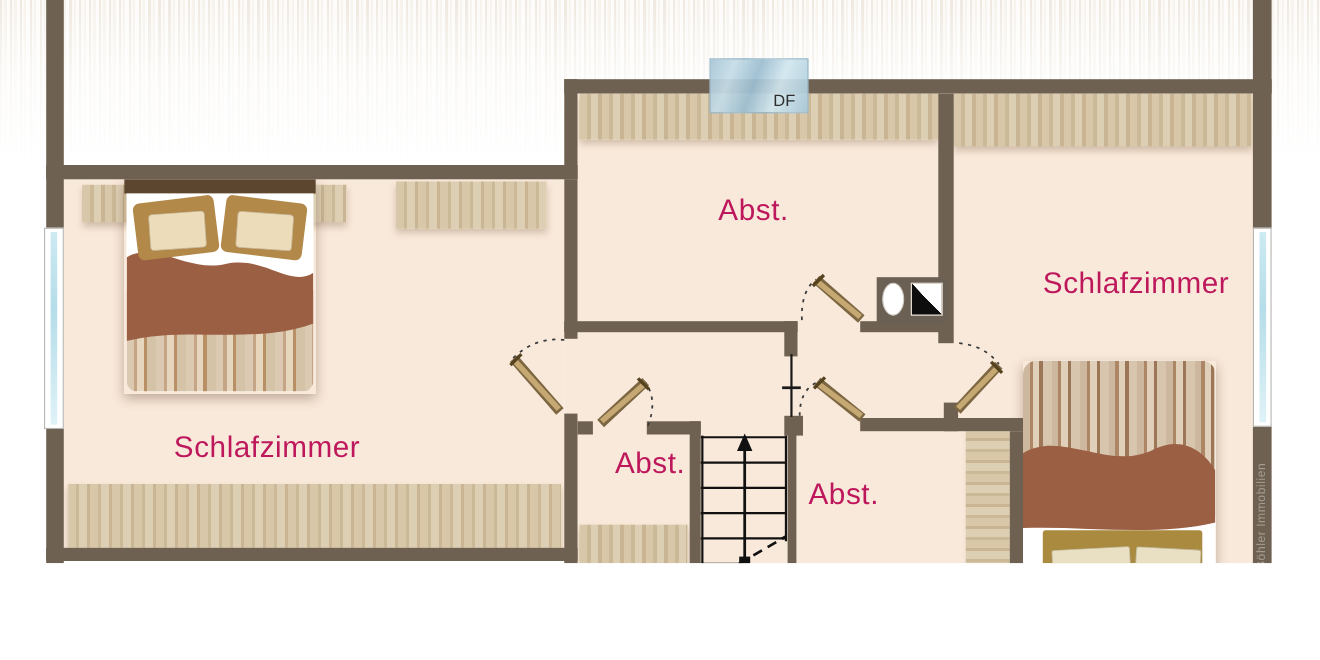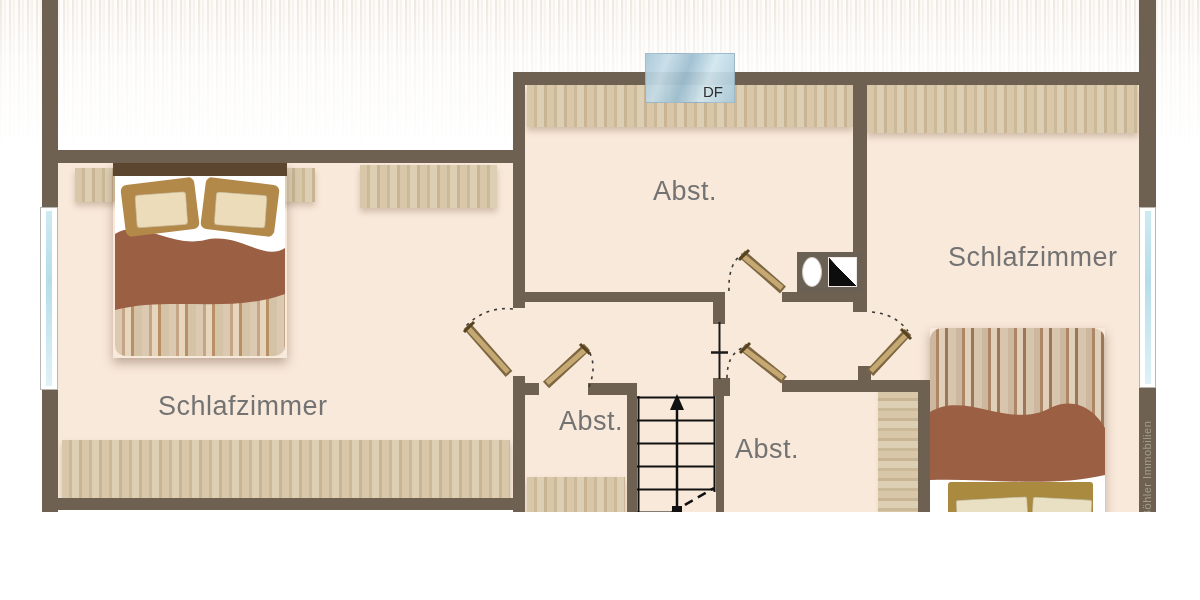--- a/index.html
+++ b/index.html
@@ -27,21 +27,21 @@
         #d8c7a9 0 7px,#ccb997 7px 10px,#ddcfb3 10px 17px,#c9b593 17px 20px);
         box-shadow:3px 0 6px rgba(110,80,50,.25);}
   
   .window{background:#ffffff;border:1px solid #b5b5b2;box-sizing:border-box;}
   .window .glass{position:absolute;left:50%;top:3px;bottom:3px;width:6px;margin-left:-3px;
         background:linear-gradient(to bottom,#cdeaf2,#b5dde9 40%,#dff2f7);}
   
   .dfglass{background:linear-gradient(110deg,#a7c6d7 0%,#c6dde8 22%,#9cbed1 45%,#d2e7ef 68%,#a9cadb 100%);
         border:1px solid rgba(130,160,180,.55);box-sizing:border-box;opacity:.93;}
   
-  .room-label{color:#737373;font-size:27px;letter-spacing:.5px;white-space:nowrap;text-align:center;}
+  .room-label{color:#be185d;font-size:27px;letter-spacing:.5px;white-space:nowrap;text-align:center;}
   .df-label{color:#2e2e2e;font-size:15px;}
   .copyright{color:#a49c8f;font-size:11px;letter-spacing:.5px;white-space:nowrap;
         writing-mode:vertical-rl;transform:rotate(180deg);}
   
   .bed{box-shadow:0 5px 10px rgba(80,50,30,.35);}
   .bed1-head{background:#5c462f;}
   .mattress{background:#ffffff;overflow:hidden;}
   .stripes1{background:repeating-linear-gradient(90deg,
         #dbc9b1 0 7px,#c5a585 7px 10px,#e6d6bd 10px 16px,#b98f66 16px 19px,#d5c3a8 19px 27px);}
   .stripes2{background:repeating-linear-gradient(90deg,

